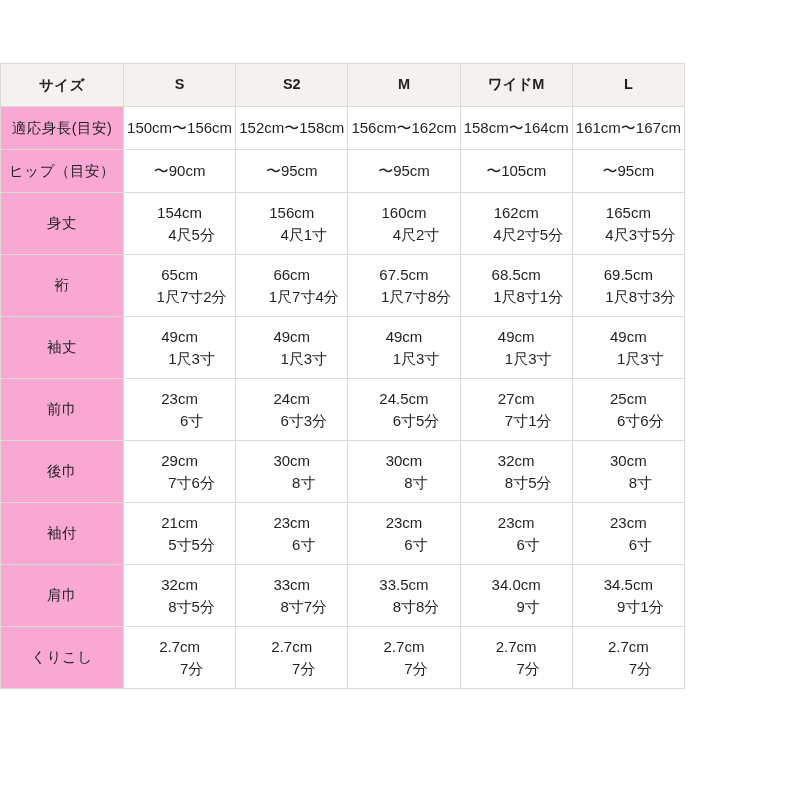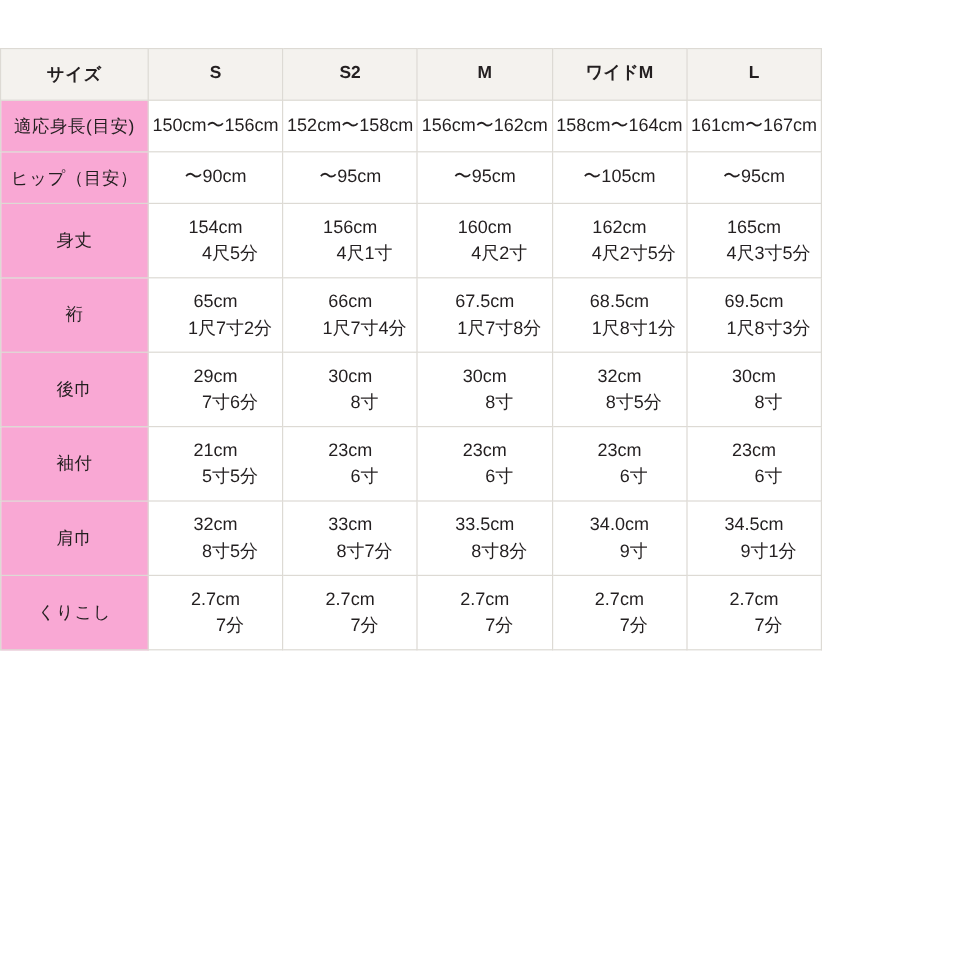--- a/index.html
+++ b/index.html
@@ -10,21 +10,21 @@
     background: #ffffff;
   }
   body {
     font-family: "Liberation Sans", "DejaVu Sans", sans-serif;
     color: #231f20;
   }
   #size-table-wrap {
     width: 685px;
     height: 800px;
     box-sizing: border-box;
-    padding: 40px 0 0 0;
+    padding: 63px 0 0 0;
     display: flex;
     justify-content: center;
     align-items: flex-start;
     background: #ffffff;
   }
   table.size-table {
     border-collapse: collapse;
     width: 750px;
     table-layout: fixed;
     background: #ffffff;
@@ -156,20 +156,66 @@
           <td class="cell">
             <span class="line2">68.5cm</span>
             <span class="sub">1尺8寸1分</span>
           </td>
           <td class="cell">
             <span class="line2">69.5cm</span>
             <span class="sub">1尺8寸3分</span>
           </td>
         </tr>
         <tr class="tall">
+          <td class="rowlabel">袖丈</td>
+          <td class="cell">
+            <span class="line2">49cm</span>
+            <span class="sub">1尺3寸</span>
+          </td>
+          <td class="cell">
+            <span class="line2">49cm</span>
+            <span class="sub">1尺3寸</span>
+          </td>
+          <td class="cell">
+            <span class="line2">49cm</span>
+            <span class="sub">1尺3寸</span>
+          </td>
+          <td class="cell">
+            <span class="line2">49cm</span>
+            <span class="sub">1尺3寸</span>
+          </td>
+          <td class="cell">
+            <span class="line2">49cm</span>
+            <span class="sub">1尺3寸</span>
+          </td>
+        </tr>
+        <tr class="tall">
+          <td class="rowlabel">前巾</td>
+          <td class="cell">
+            <span class="line2">23cm</span>
+            <span class="sub">6寸</span>
+          </td>
+          <td class="cell">
+            <span class="line2">24cm</span>
+            <span class="sub">6寸3分</span>
+          </td>
+          <td class="cell">
+            <span class="line2">24.5cm</span>
+            <span class="sub">6寸5分</span>
+          </td>
+          <td class="cell">
+            <span class="line2">27cm</span>
+            <span class="sub">7寸1分</span>
+          </td>
+          <td class="cell">
+            <span class="line2">25cm</span>
+            <span class="sub">6寸6分</span>
+          </td>
+        </tr>
+        <tr class="tall">
           <td class="rowlabel">後巾</td>
           <td class="cell">
             <span class="line2">29cm</span>
             <span class="sub">7寸6分</span>
           </td>
           <td class="cell">
             <span class="line2">30cm</span>
             <span class="sub">8寸</span>
           </td>
           <td class="cell">

